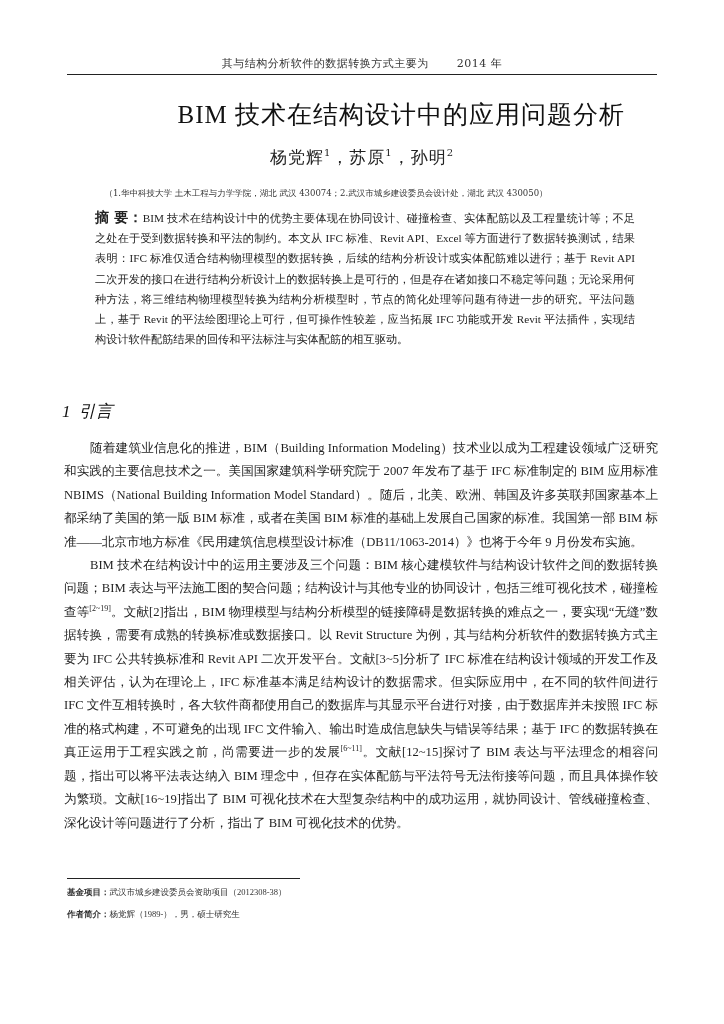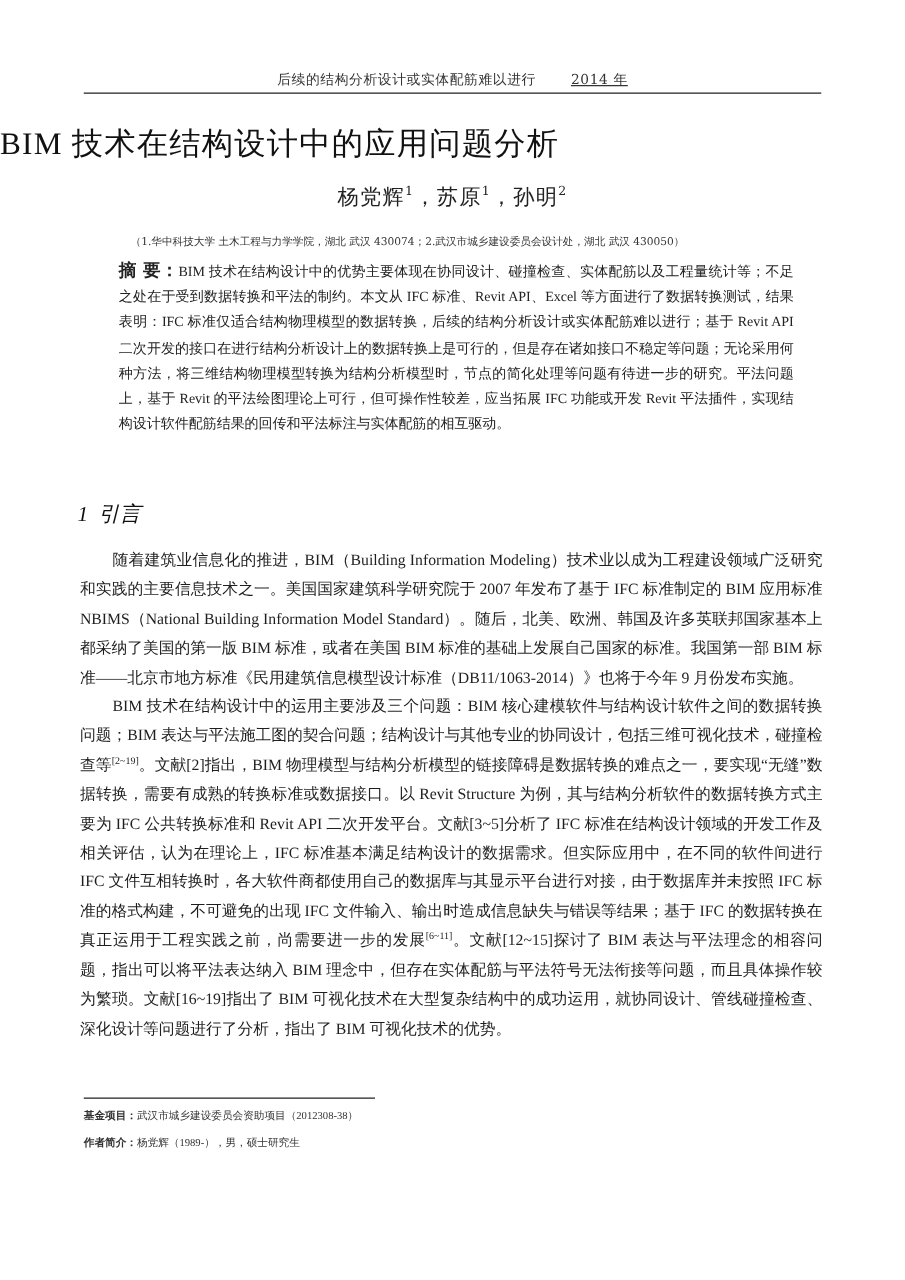--- a/index.html
+++ b/index.html
@@ -5,28 +5,28 @@
   html, body { margin: 0; padding: 0; background: #ffffff; }
   body {
     width: 724px; height: 1024px; position: relative; overflow: hidden;
     font-family: "DejaVu Serif", "Liberation Serif", serif;
     color: #1a1a1a;
   }
   .running-header {
     position: absolute; left: 67px; width: 590px; top: 56px;
     text-align: center; font-size: 11px; color: #333; letter-spacing: 0.5px;
   }
-  .running-header .year { margin-left: 28px; text-decoration: underline; }
+  .running-header .year { margin-left: 28px; }
   .header-rule {
     position: absolute; left: 67px; width: 590px; top: 74px;
     border-top: 1px solid #222;
   }
   .title {
     position: absolute; left: 0; width: 625px; top: 98px;
-    text-align: left; font-size: 25px; letter-spacing: 1px; color: #111;
+    text-align: right; font-size: 25px; letter-spacing: 1px; color: #111;
     font-family: "Liberation Serif", "DejaVu Serif", serif;
   }
   .authors {
     position: absolute; left: 0; width: 724px; top: 146px;
     text-align: center; font-size: 17px; color: #222; letter-spacing: 1px;
   }
   .authors sup { font-size: 10px; vertical-align: super; }
   .affil {
     position: absolute; left: 0; width: 652px; top: 188px;
     text-align: center; font-size: 8.5px; color: #333;
@@ -59,21 +59,21 @@
     position: absolute; left: 67px; top: 884px; font-size: 8.5px; color: #333;
     font-family: "Liberation Serif", "DejaVu Serif", serif;
   }
   .footnotes div { height: 22px; line-height: 16px; }
   .footnotes .lbl { font-weight: bold; font-family: "DejaVu Sans", sans-serif; }
 </style>
 </head>
 <body>
 
 <div class="running-header">
-  <span>后续的结构分析设计或实体配筋难以进行</span><span class="year">2014 年</span>
+  <span>其与结构分析软件的数据转换方式主要为</span><span class="year">2014 年</span>
 </div>
 <div class="header-rule"></div>
 
 <div class="title">BIM 技术在结构设计中的应用问题分析</div>
 
 <div class="authors">
   <span>杨党辉</span><sup>1</sup><span>，</span><span>苏原</span><sup>1</sup><span>，</span><span>孙明</span><sup>2</sup>
 </div>
 
 <div class="affil">（1.华中科技大学 土木工程与力学学院，湖北 武汉 430074；2.武汉市城乡建设委员会设计处，湖北 武汉 430050）</div>

